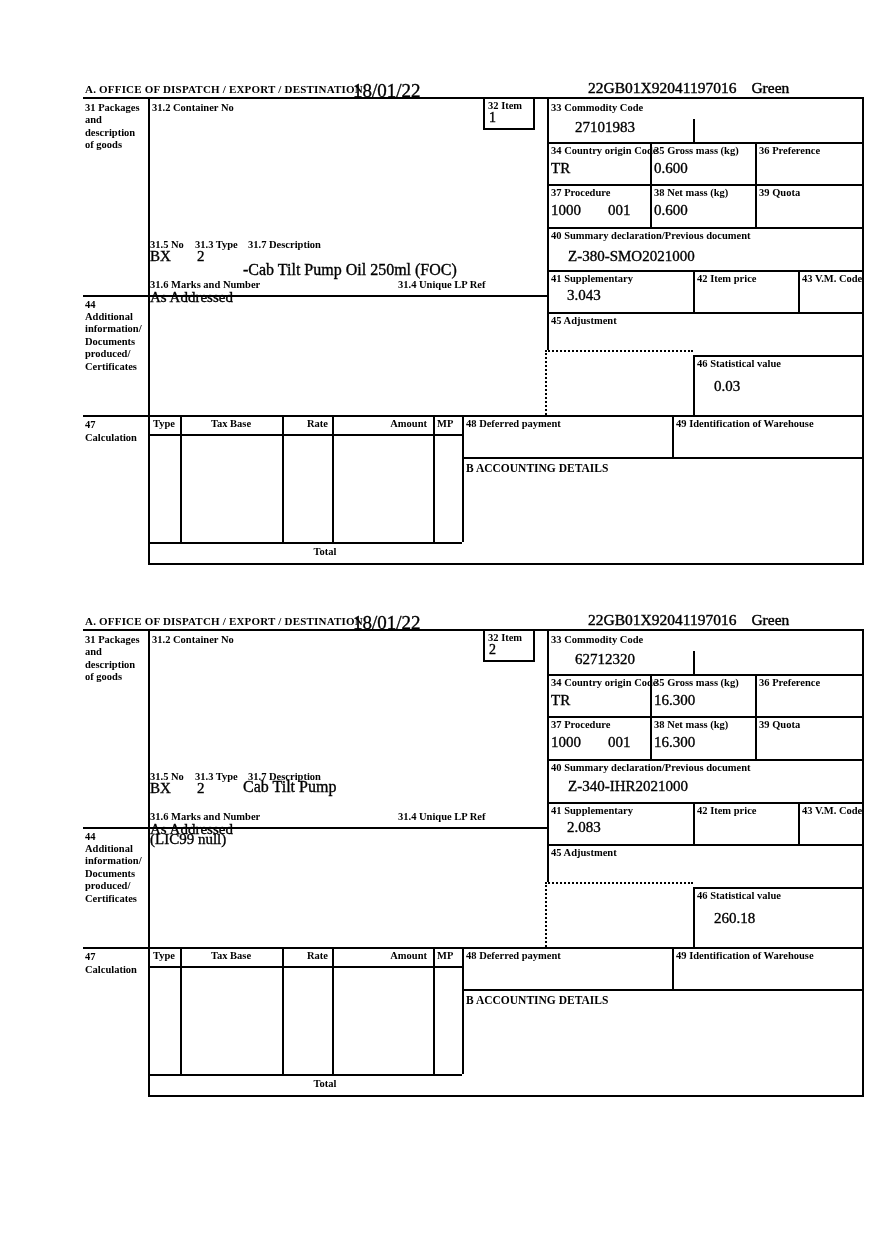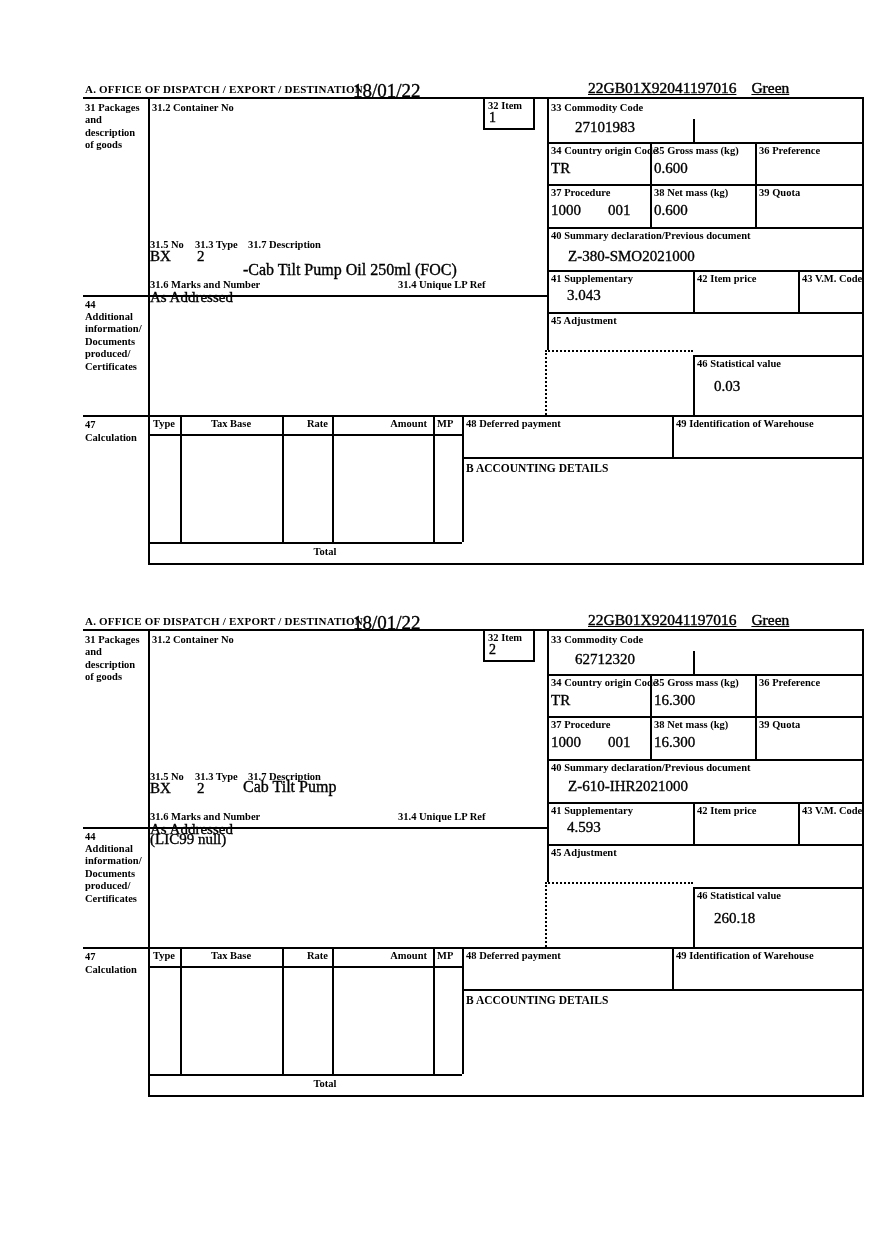--- a/index.html
+++ b/index.html
@@ -1,21 +1,21 @@
 <!DOCTYPE html>
 <html><head>
 <meta charset="utf-8">
 <style>
   html,body{margin:0;padding:0;background:#ffffff;}
   .page{position:relative;width:882px;height:1250px;background:#ffffff;overflow:hidden;
         font-family:"Liberation Serif",serif;color:#000;}
   .block{position:absolute;left:83px;width:785px;height:492px;}
   .hdr-office{position:absolute;left:2px;top:1px;font-weight:bold;font-size:11px;letter-spacing:.2px;white-space:nowrap;}
   .hdr-date{position:absolute;left:270px;top:-2px;font-size:19px;-webkit-text-stroke:.35px;}
-  .hdr-ref{position:absolute;left:505px;top:-3px;font-size:15.5px;-webkit-text-stroke:.4px;display:flex;gap:15px;white-space:nowrap;text-decoration:underline;}
+  .hdr-ref{position:absolute;left:505px;top:-3px;font-size:15.5px;-webkit-text-stroke:.4px;display:flex;gap:15px;white-space:nowrap;}
   .form{position:absolute;left:0;top:15px;width:779px;height:466px;
         border-top:2px solid #000;border-right:2px solid #000;}
   .h{position:absolute;height:0;border-top:2px solid #000;}
   .v{position:absolute;width:0;border-left:2px solid #000;}
   .hd{border-top-style:dotted;}
   .vd{border-left-style:dotted;}
   .lb{position:absolute;font-weight:bold;font-size:10.5px;line-height:1.18;white-space:nowrap;}
   .wrap{white-space:normal;}
   .val{position:absolute;font-size:15px;white-space:nowrap;-webkit-text-stroke:.35px;}
   .desc{font-size:16px;}
@@ -214,24 +214,24 @@
       <span class="lb" style="left:165px;top:140px">31.7 Description</span>
       <span class="val" style="left:67px;top:149px">BX</span>
       <span class="val" style="left:114px;top:149px">2</span>
       <span class="val desc" style="left:160px;top:147px">Cab Tilt Pump</span>
 
       <span class="lb" style="left:67px;top:180px">31.6 Marks and Number</span>
       <span class="lb" style="left:315px;top:180px">31.4 Unique LP Ref</span>
       <span class="val" style="left:67px;top:190px">As Addressed</span>
 
       <span class="lb" style="left:468px;top:131px">40 Summary declaration/Previous document</span>
-      <span class="val" style="left:485px;top:147px">Z-610-IHR2021000</span>
+      <span class="val" style="left:485px;top:147px">Z-340-IHR2021000</span>
 
       <span class="lb" style="left:468px;top:174px">41 Supplementary</span>
-      <span class="val" style="left:484px;top:188px">4.593</span>
+      <span class="val" style="left:484px;top:188px">2.083</span>
       <span class="lb" style="left:614px;top:174px">42 Item price</span>
       <span class="lb" style="left:719px;top:174px">43 V.M. Code</span>
 
       <span class="lb" style="left:468px;top:216px">45 Adjustment</span>
 
       <span class="lb" style="left:614px;top:259px">46 Statistical value</span>
       <span class="val" style="left:631px;top:279px">260.18</span>
 
       <span class="val" style="left:67px;top:200px">(LIC99 null)</span>
 

